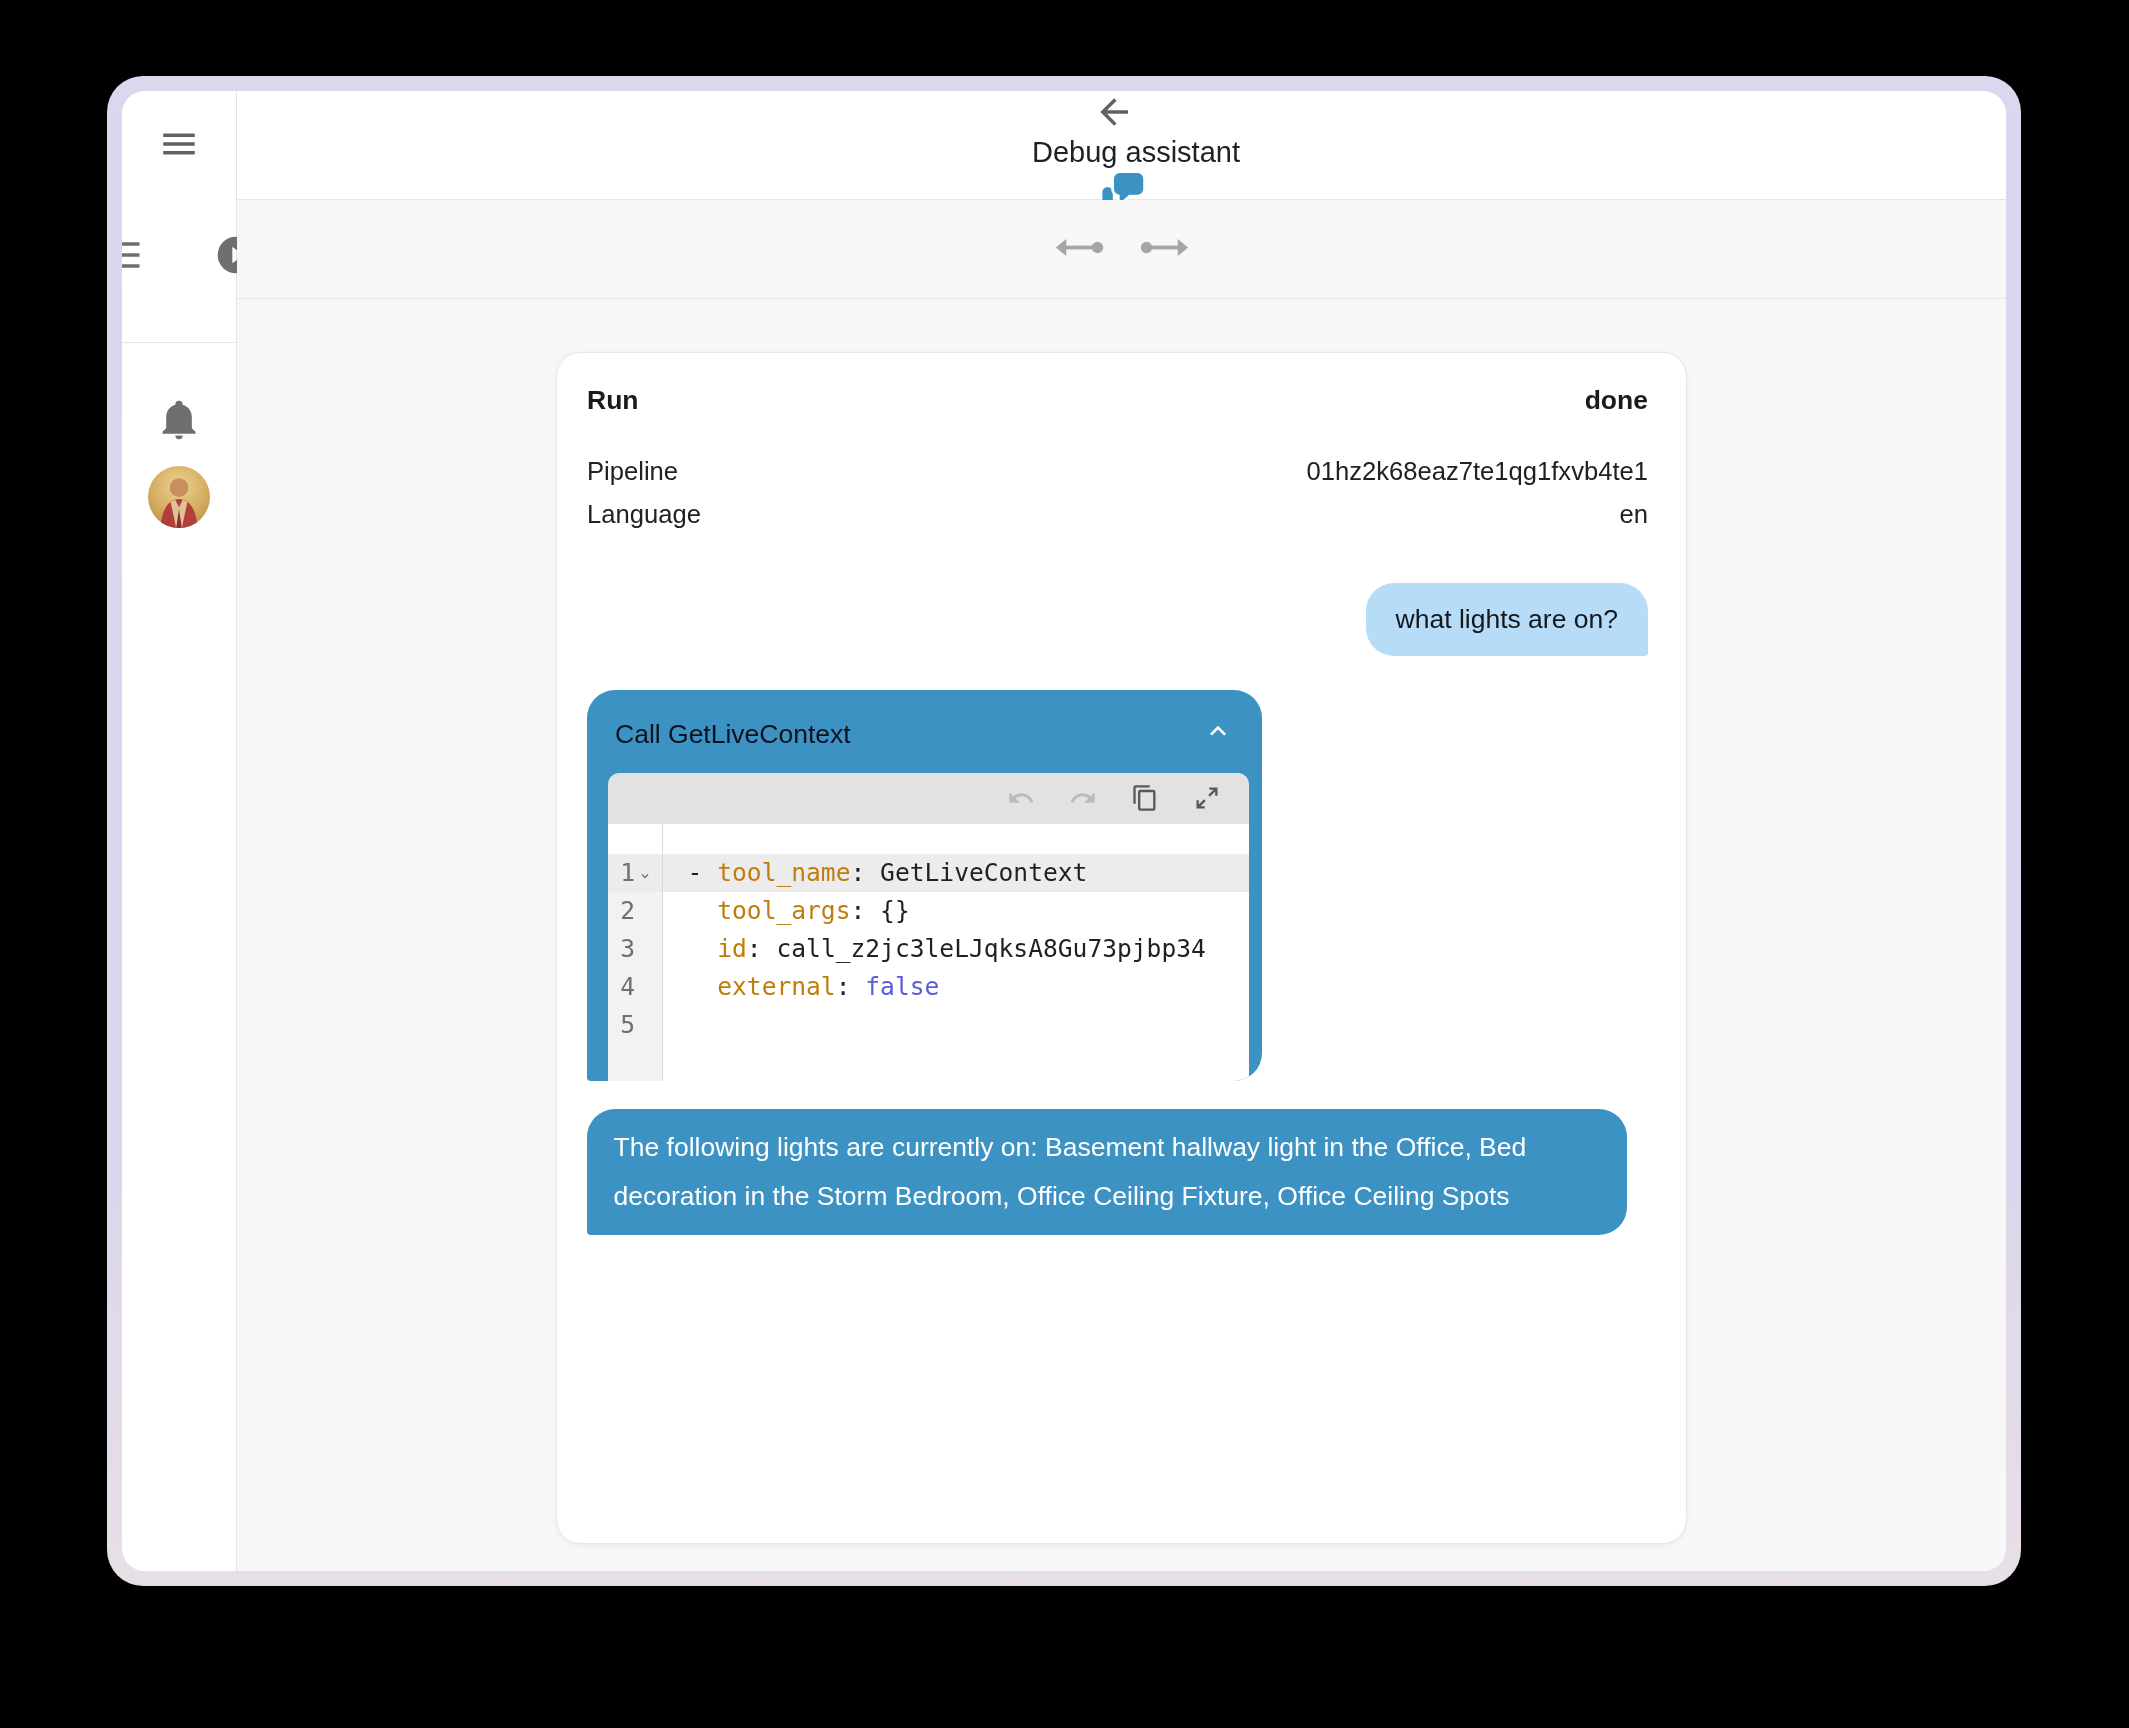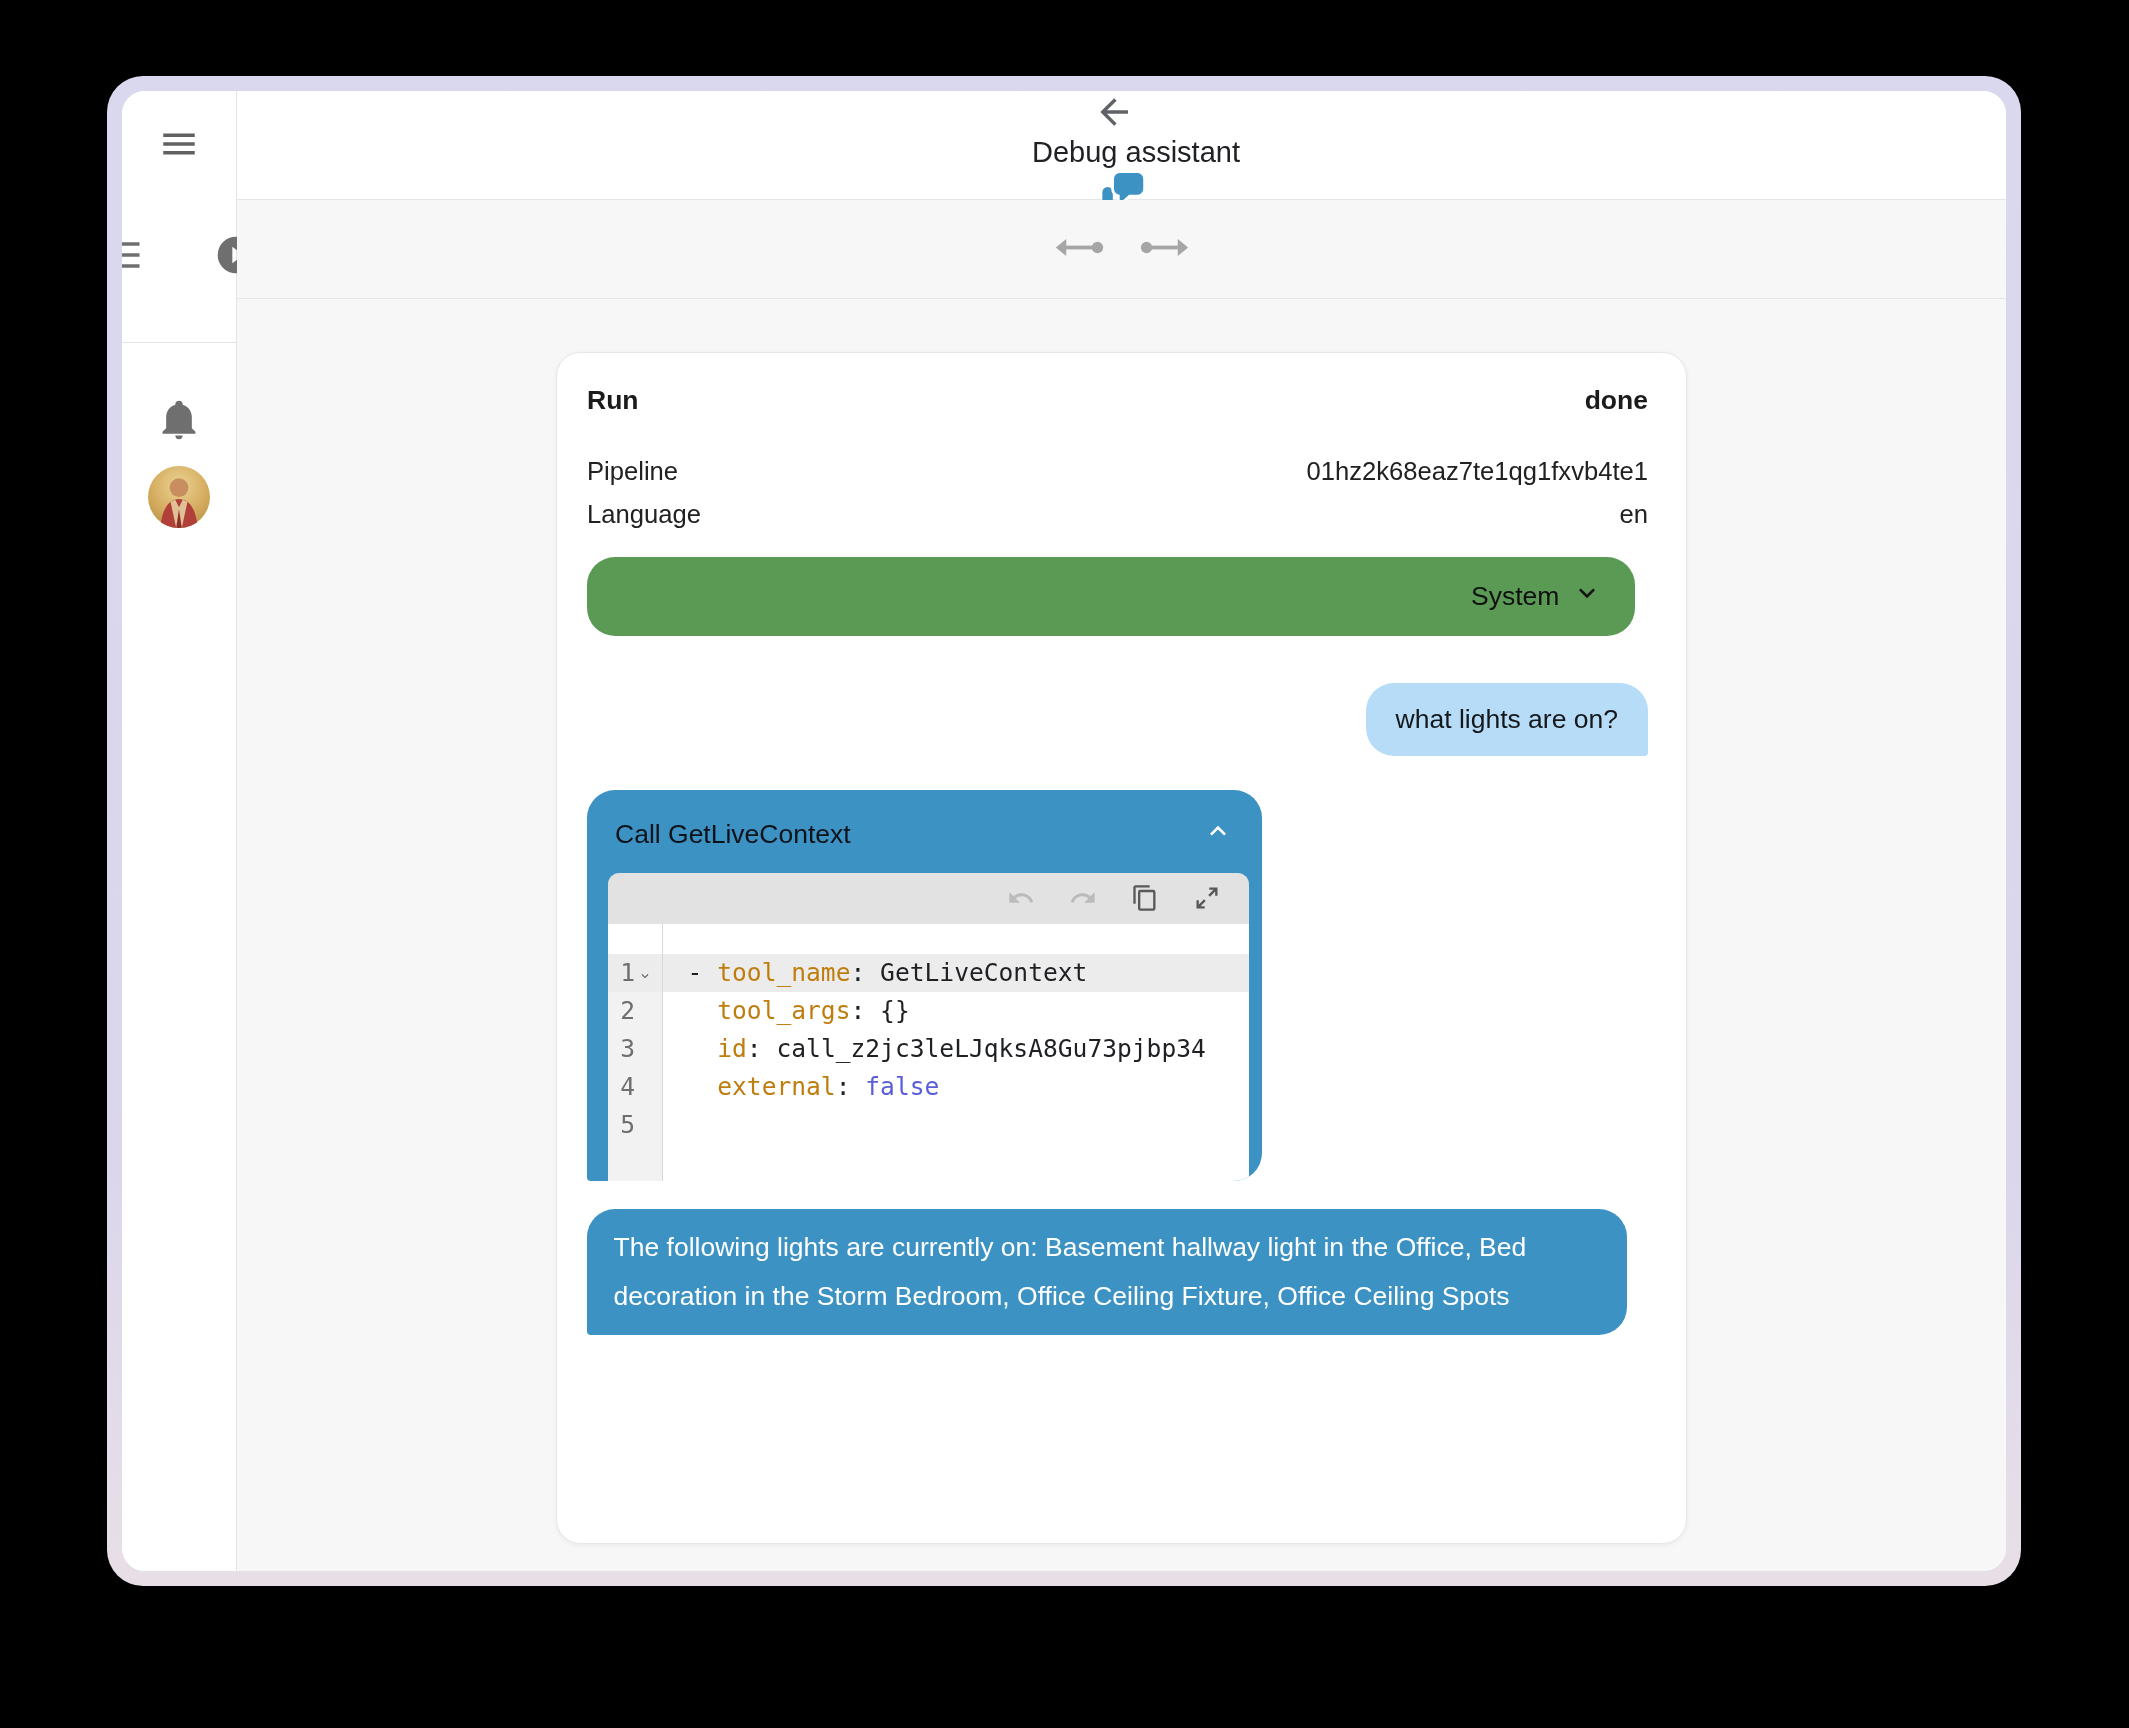--- a/index.html
+++ b/index.html
@@ -270,26 +270,20 @@
             <div class="field">
               <span>Pipeline</span>
               <span>01hz2k68eaz7te1qg1fxvb4te1</span>
             </div>
             <div class="field">
               <span>Language</span>
               <span>en</span>
             </div>
           </div>
 
-          <div class="system-bar">
-            <span>System</span>
-            <span><svg width="32" height="32" viewBox="0 0 24 24">
-                  <path fill="#141414" d="M7.41,8.58L12,13.17L16.59,8.58L18,10L12,16L6,10L7.41,8.58Z"></path>
-                </svg></span>
-          </div>
 
           <div class="user-bubble">what lights are on?</div>
 
           <div class="tool-panel">
             <div class="panel-head">
               <span>Call GetLiveContext</span>
               <span><svg width="32" height="32" viewBox="0 0 24 24">
                     <path fill="#fff" d="M7.41,15.41L12,10.83L16.59,15.41L18,14L12,8L6,14L7.41,15.41Z"></path>
                   </svg></span>
             </div>

